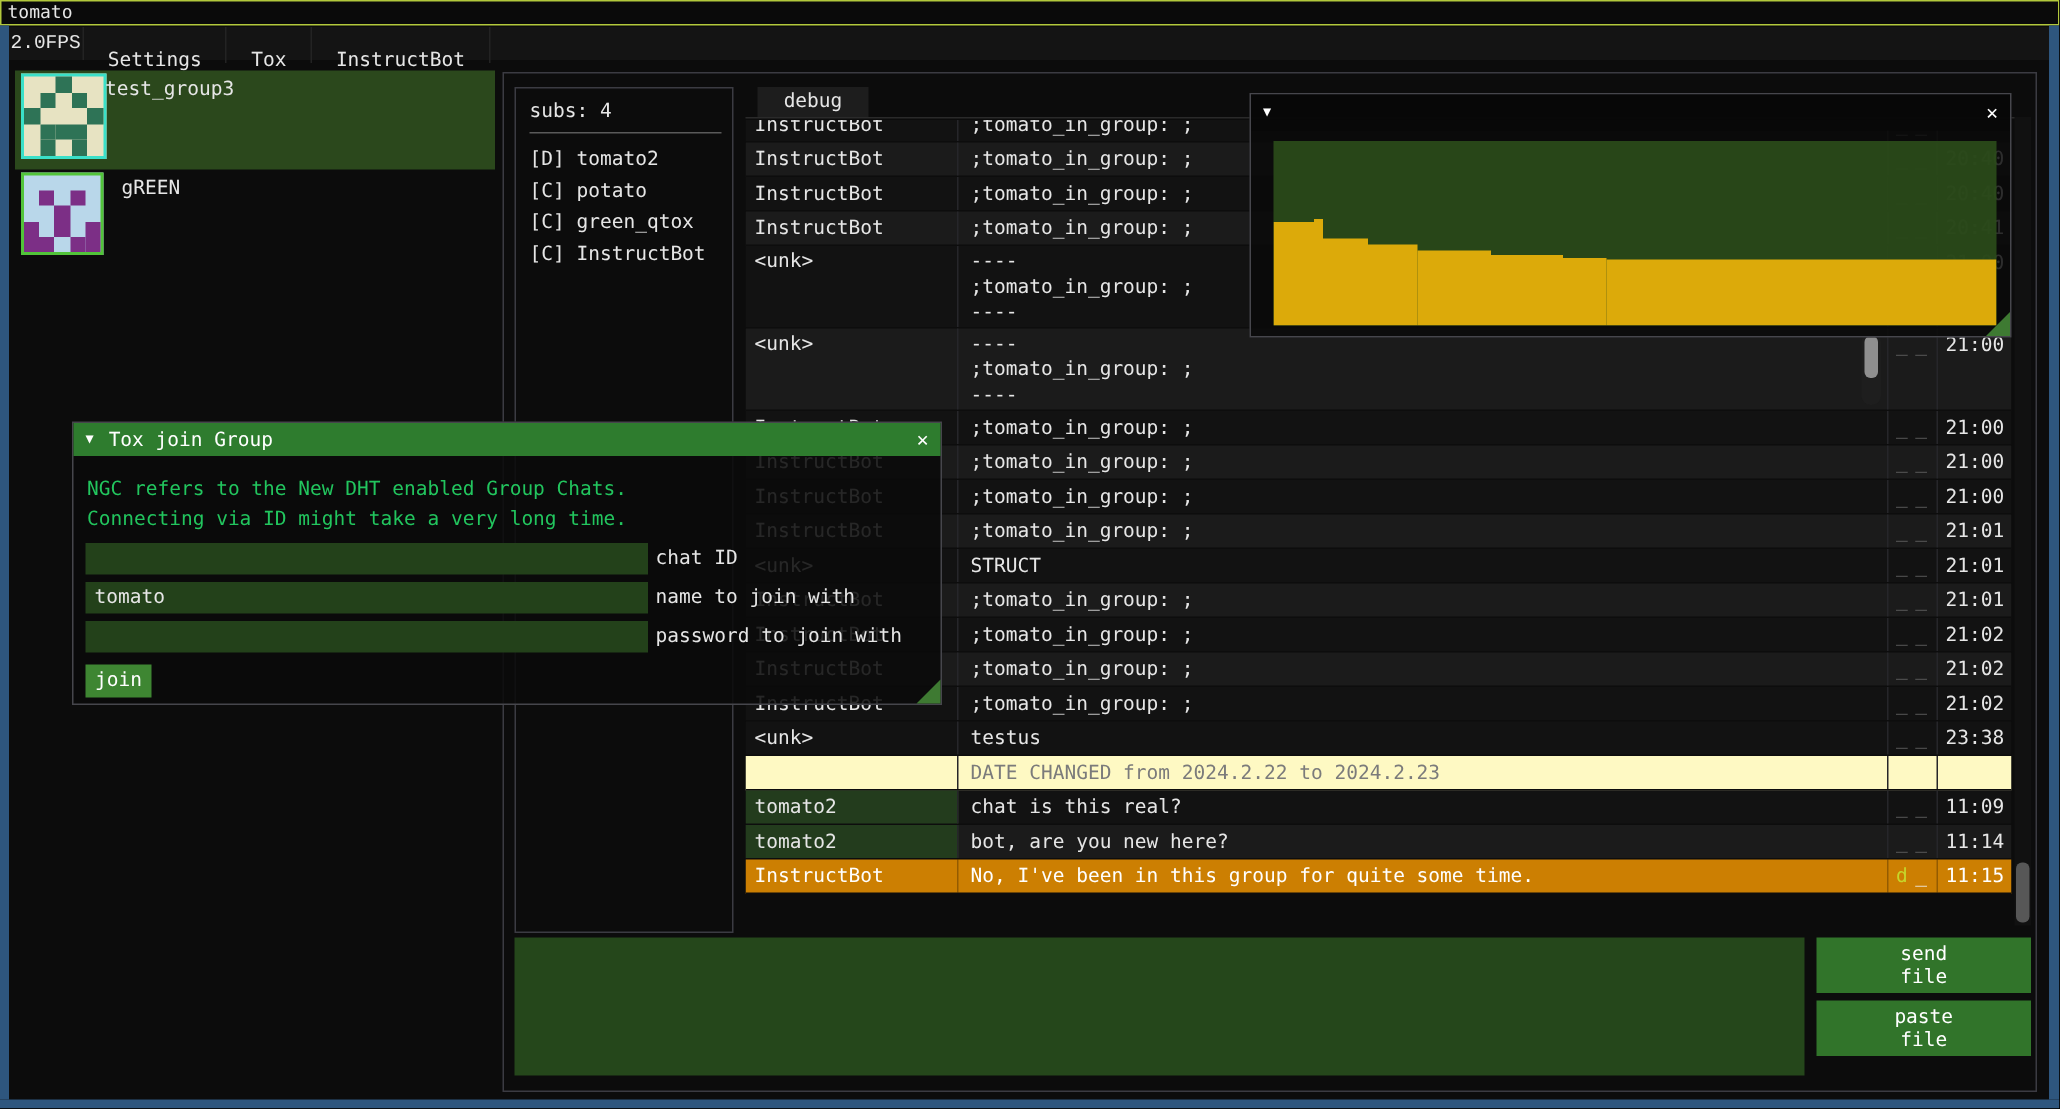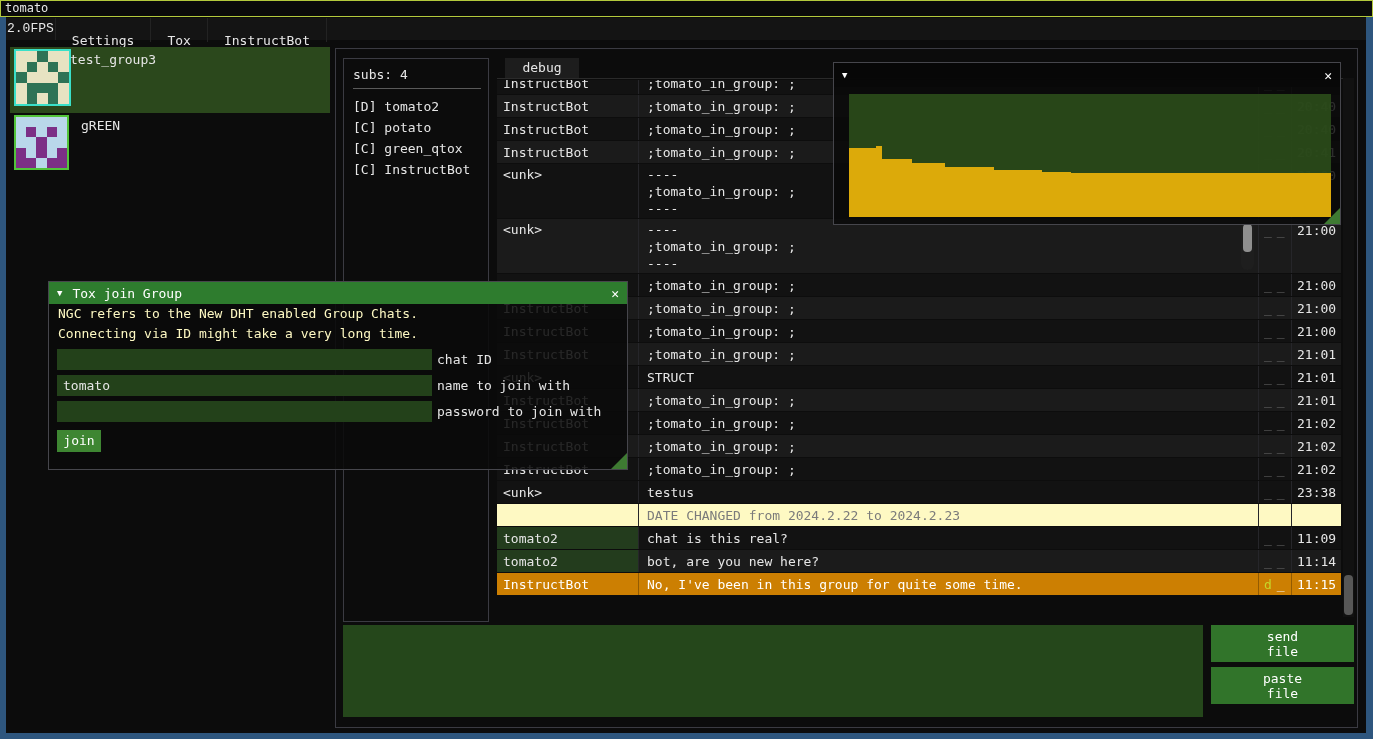--- a/index.html
+++ b/index.html
@@ -67,21 +67,21 @@
   
   .imgui-win { position:absolute; border:1px solid #46464c; }
   .win-titlebar { display:flex; align-items:center; height:22px; padding:0 8px; color:#fff; }
   .win-arrow { font-size:9px; margin-right:10px; }
   .win-close { margin-left:auto; font-size:13px; }
   .resize-grip { position:absolute; right:0; bottom:0; width:0; height:0;
                  border-left:16px solid transparent; border-bottom:16px solid #3e7a32; }
 
   .join-win { left:48px; top:281px; width:580px; height:189px; background:rgba(10,10,10,0.87); z-index:6; }
   .join-win .win-titlebar { background:#2e7c2e; }
-  .jw-desc { color:#fef9c3; padding:0 0 0 9px; line-height:20px; }
+  .jw-desc { color:#22c55e; padding:13px 0 0 9px; line-height:20px; }
   .jw-field-row { display:flex; align-items:center; margin:5px 0 0 8px; height:21px; }
   .jw-input { width:375px; height:21px; background:#23411a; border:none; outline:none;
               color:#e6e6e6; font:inherit; padding:0 6px; }
   .jw-label { margin-left:5px; }
   .jw-join { width:44px; height:22px; background:#3e8632; color:#fff; margin:8px 0 0 8px;
              text-align:center; line-height:22px; }
 
   .hist-win { left:833px; top:62px; width:508px; height:163px; background:rgba(10,10,10,0.84); z-index:5; }
   .hist-win .win-titlebar { background:rgba(8,8,8,0.9); height:24px; }
   .plot { position:absolute; left:15px; top:31px; width:482px; height:123px;

